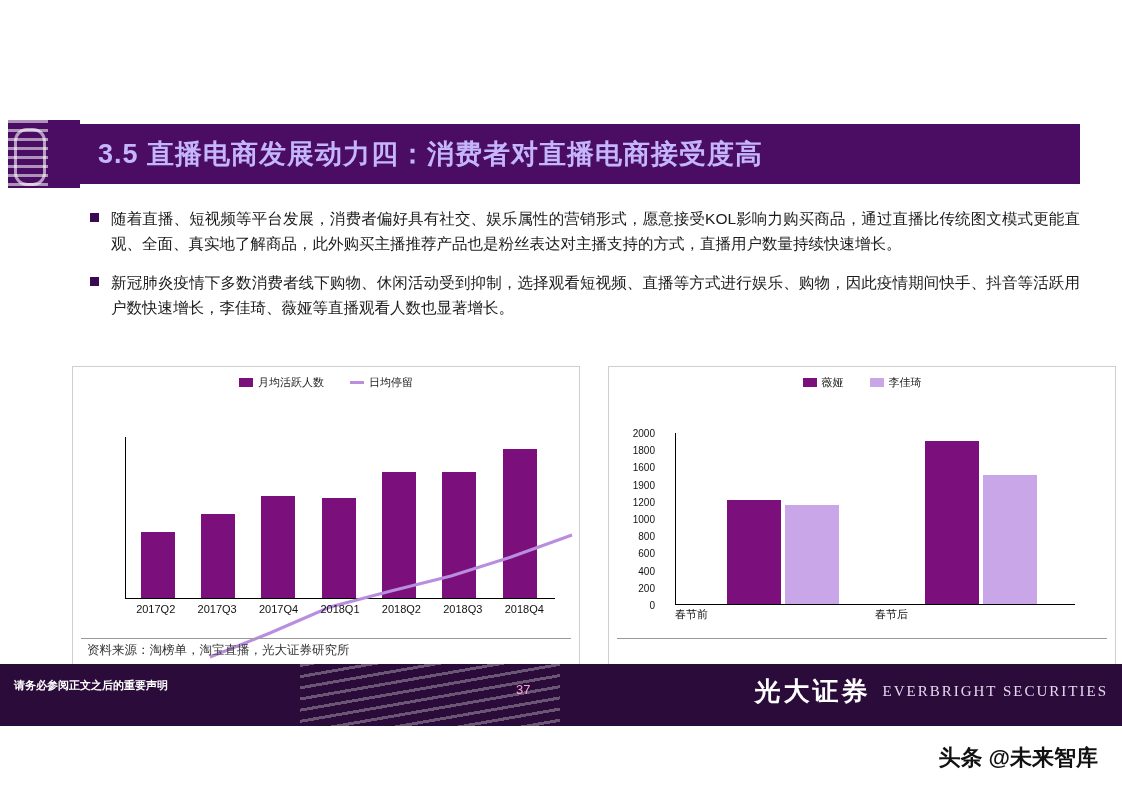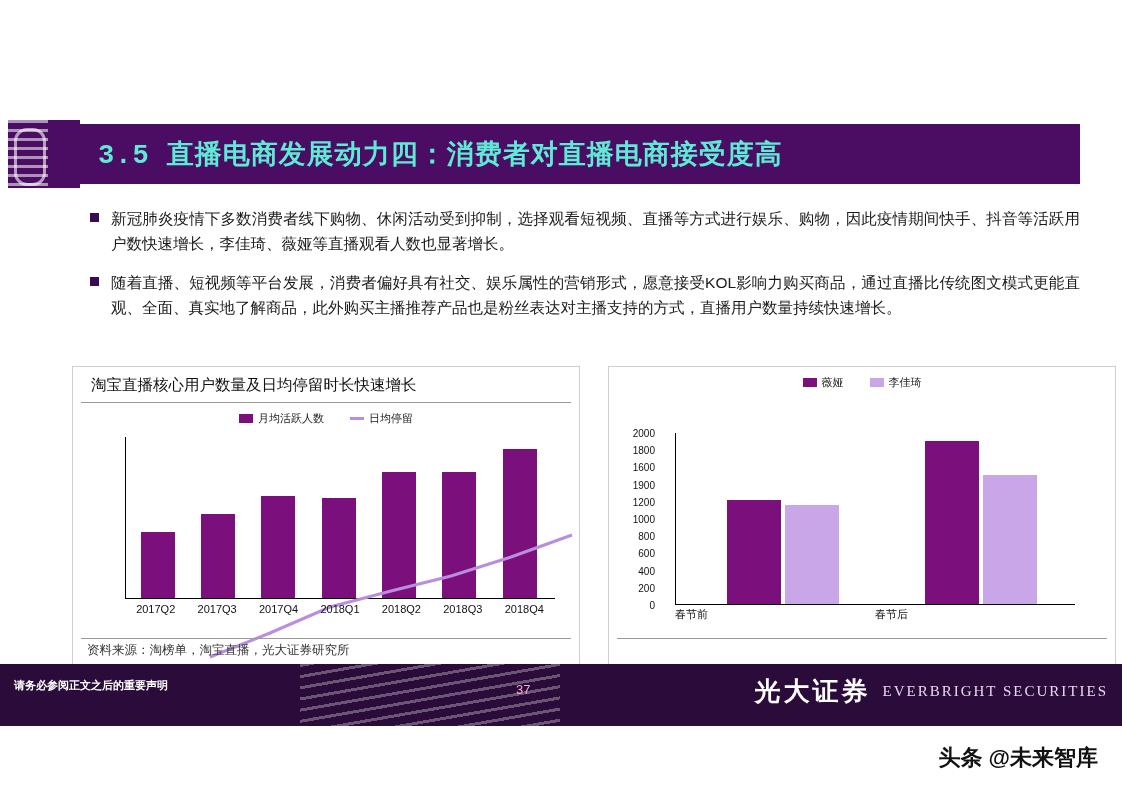--- a/index.html
+++ b/index.html
@@ -10,22 +10,22 @@
   }
   .slide{position:absolute;left:0;top:0;width:1122px;height:793px;background:#fff;}
 
   
   .title-bar{
     position:absolute;left:80px;top:124px;width:1000px;height:60px;
     background:#4a0d63;
     display:flex;align-items:center;
   }
   .title-bar .title{
-    color:#5eead4;font-size:27px;font-weight:bold;margin-left:18px;letter-spacing:1px;
-    font-family:Liberation Mono, monospace;
+    color:#c4b5fd;font-size:27px;font-weight:bold;margin-left:18px;letter-spacing:1px;
+    font-family:Liberation Sans, sans-serif;
   }
   .deco-left{
     position:absolute;left:8px;top:120px;width:72px;height:68px;
     background:#4a0d63;
   }
   .deco-left .wave{
     position:absolute;left:0;top:0;width:40px;height:68px;
     background:
       repeating-linear-gradient(to bottom,#ffffff 0px,#ffffff 3px,transparent 3px,transparent 9px);
     opacity:.55;
@@ -122,30 +122,29 @@
     <div class="wave"></div>
     <div class="circ"></div>
   </div>
   <div class="title-bar">
     <div class="title">3.5 直播电商发展动力四：消费者对直播电商接受度高</div>
   </div>
 
   <div class="bullets">
     <div class="bullet">
       <div class="sq"></div>
-      <div class="txt">新冠肺炎疫情下多数消费者线下购物、休闲活动受到抑制，选择观看短视频、直播等方式进行娱乐、购物，因此疫情期间快手、抖音等活跃用户数快速增长，李佳琦、薇娅等直播观看人数也显著增长。</div>
+      <div class="txt">随着直播、短视频等平台发展，消费者偏好具有社交、娱乐属性的营销形式，愿意接受KOL影响力购买商品，通过直播比传统图文模式更能直观、全面、真实地了解商品，此外购买主播推荐产品也是粉丝表达对主播支持的方式，直播用户数量持续快速增长。</div>
     </div>
     <div class="bullet">
       <div class="sq"></div>
-      <div class="txt">随着直播、短视频等平台发展，消费者偏好具有社交、娱乐属性的营销形式，愿意接受KOL影响力购买商品，通过直播比传统图文模式更能直观、全面、真实地了解商品，此外购买主播推荐产品也是粉丝表达对主播支持的方式，直播用户数量持续快速增长。</div>
+      <div class="txt">新冠肺炎疫情下多数消费者线下购物、休闲活动受到抑制，选择观看短视频、直播等方式进行娱乐、购物，因此疫情期间快手、抖音等活跃用户数快速增长，李佳琦、薇娅等直播观看人数也显著增长。</div>
     </div>
   </div>
 
   <div class="panel panel-l">
-    <div class="panel-title">淘宝直播核心用户数量及日均停留时长快速增长</div>
 
     <div class="legend">
       <div class="item">
         <span class="swatch" style="background:#7b0f7b"></span>
         <span>月均活跃人数</span>
       </div>
       <div class="item">
         <span class="swatch" style="background:#b98ede;height:3px;"></span>
         <span>日均停留</span>
       </div>

